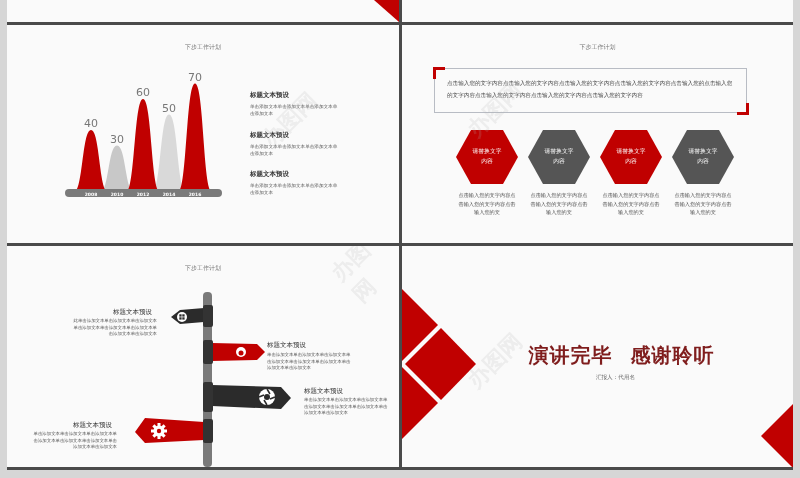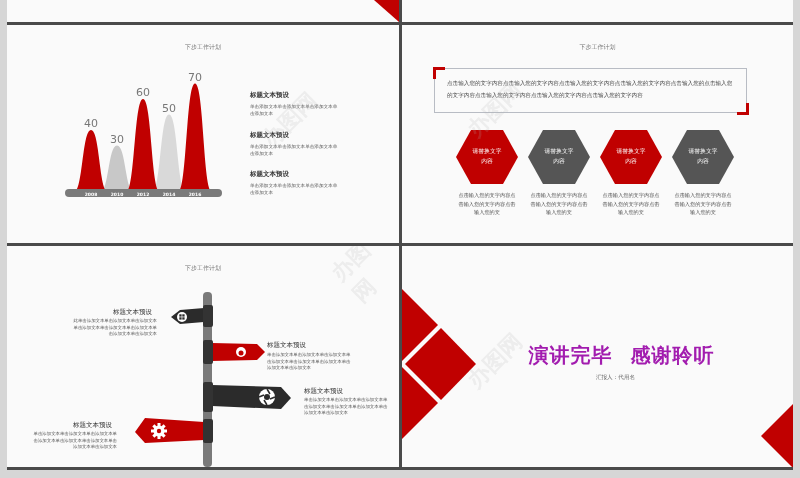--- a/index.html
+++ b/index.html
@@ -38,21 +38,21 @@
   .hex { width: 62px; height: 56px; position: relative; }
   .hex svg { position: absolute; left: 0; top: 0; }
   .hex-label { position: absolute; left: 0; top: 17px; width: 62px; text-align: center; color: #fff; font-size: 5.8px; line-height: 10px; }
   .hex-desc { margin-top: 6px; font-size: 5.2px; color: #555; line-height: 8.5px; text-align: center; width: 62px; word-break: break-all; }
 
   
   .sign-title { position: absolute; font-size: 6.5px; color: #333; }
   .sign-text { position: absolute; font-size: 4.4px; color: #555; line-height: 6.5px; width: 84px; word-break: break-all; }
 
   
-  .end-title { position: absolute; left: 0; width: 100%; top: 96px; text-align: center; font-size: 20px; font-weight: bold; color: #a21caf; letter-spacing: 1px; padding-left: 48px; }
+  .end-title { position: absolute; left: 0; width: 100%; top: 96px; text-align: center; font-size: 20px; font-weight: bold; color: #7f1d1d; letter-spacing: 1px; padding-left: 48px; }
   .end-title .gap { display: inline-block; width: 18px; }
   .end-sub { position: absolute; left: 0; width: 100%; top: 128px; text-align: center; font-size: 5.6px; color: #666; padding-left: 36px; }
 
   .watermark { position: absolute; font-size: 22px; color: rgba(180,180,180,0.18); transform: rotate(-45deg); font-weight: bold; pointer-events: none; }
 </style>
 </head>
 <body>
 
 <div class="canvas"></div>
 

